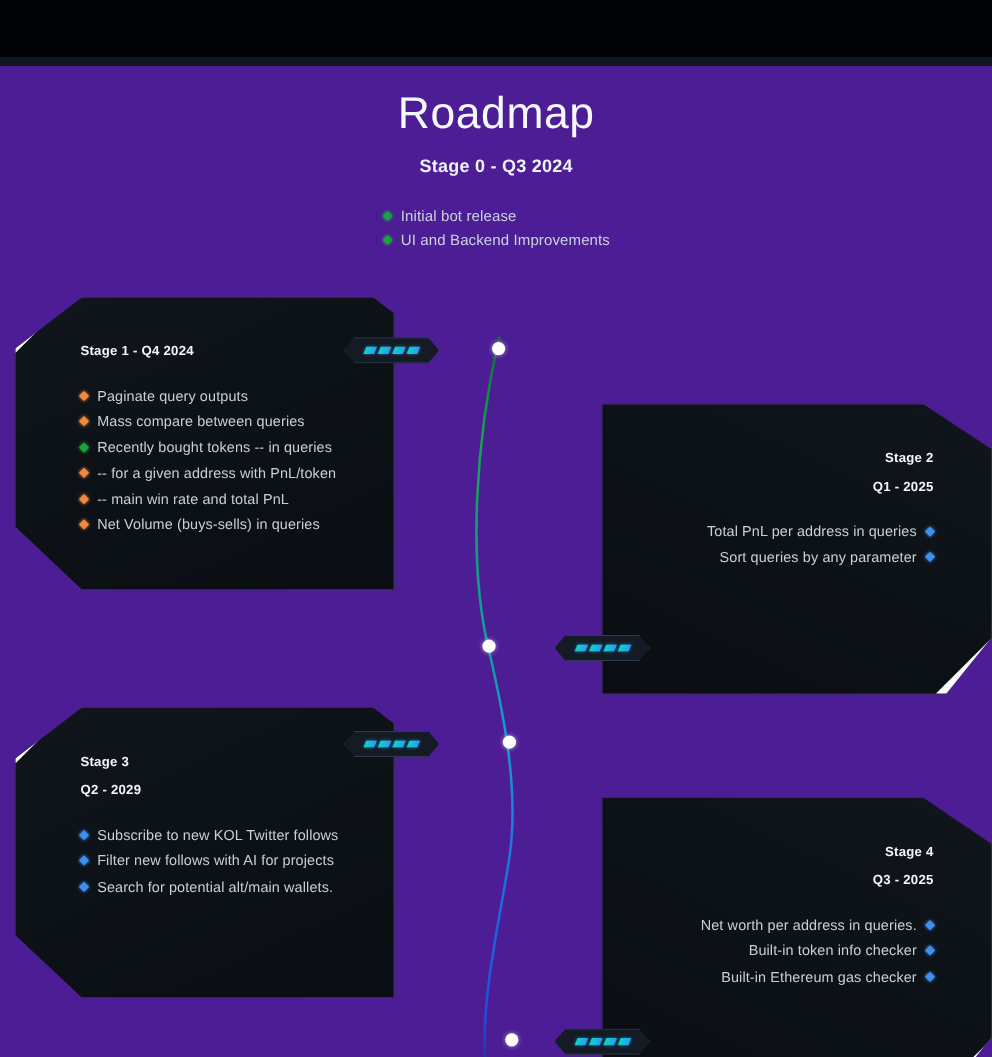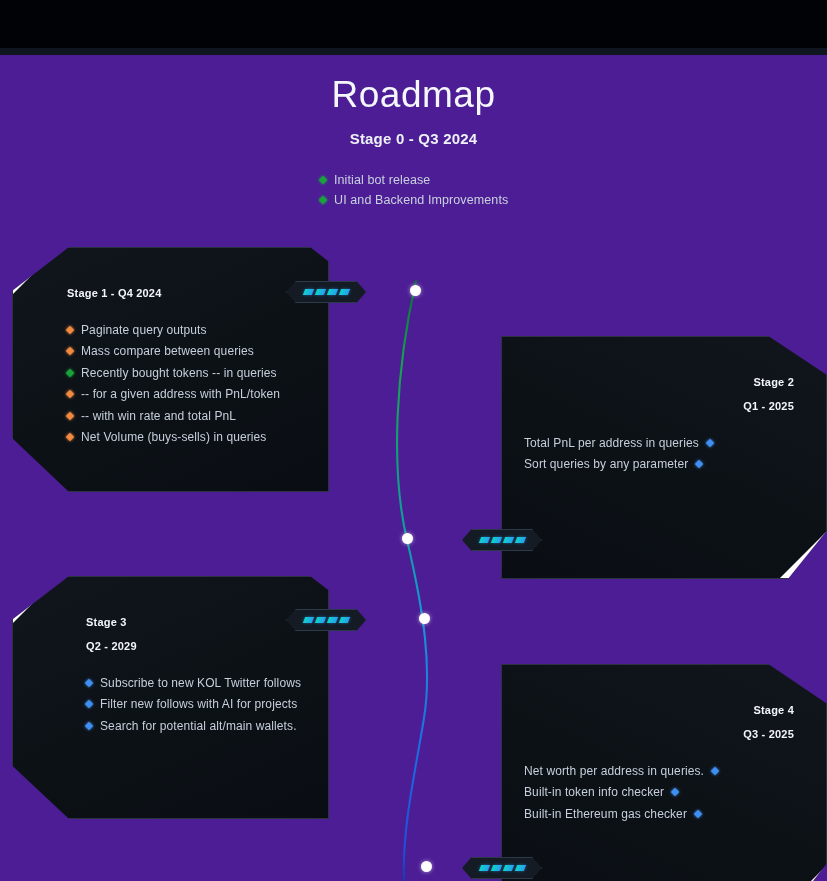--- a/index.html
+++ b/index.html
@@ -152,26 +152,26 @@
   .bullets { margin-top: 14px; }
   .b-row {
     display: flex;
     align-items: center;
     gap: 8px;
     height: 21.5px;
     font-size: 12px;
     color: #c6cfdb;
     letter-spacing: 0.1px;
   }
-  .b-row.rtl { }
+  .b-row.rtl { justify-content: flex-end; }
 
   
   .card.left .card-inner { padding: 33px 22px 20px 54px; }
   
-  .card.right .card-inner { padding: 33px 32px 20px 22px; text-align: right; }
+  .card.right .card-inner { padding: 33px 48px 20px 22px; text-align: right; }
 
   
   .badge {
     position: absolute;
     width: 80px;
     height: 22px;
     z-index: 6;
   }
   .badge-shape {
     position: absolute;
@@ -260,21 +260,21 @@
           <div class="b-row">
             <span class="dia green"></span>
             <span>Recently bought tokens -- in queries</span>
           </div>
           <div class="b-row">
             <span class="dia orange"></span>
             <span>-- for a given address with PnL/token</span>
           </div>
           <div class="b-row">
             <span class="dia orange"></span>
-            <span>-- with win rate and total PnL</span>
+            <span>-- main win rate and total PnL</span>
           </div>
           <div class="b-row">
             <span class="dia orange"></span>
             <span>Net Volume (buys-sells) in queries</span>
           </div>
         </div>
     </div>
   </div>
   <div class="badge" style="left:286px; top:233px;">
     <div class="badge-shape"></div>
@@ -306,21 +306,21 @@
   <div class="badge" style="left:462px; top:481px;">
     <div class="badge-shape"></div>
     <div class="badge-bars">
       <span class="bar"></span>
       <span class="bar"></span>
       <span class="bar"></span>
       <span class="bar"></span>
     </div>
   </div>
 
-  <div class="card left" id="card-stage-3" style="left:12px; top:528px; width:317px; height:243px;padding-left:19px;">
+  <div class="card left" id="card-stage-3" style="left:12px; top:541px; width:317px; height:243px;">
     <div class="notch tl"></div>
     <div class="card-inner">
       <div class="card-title">Stage 3</div>
       <div class="card-title">Q2 - 2029</div>
       <div class="bullets">
           <div class="b-row">
             <span class="dia blue"></span>
             <span>Subscribe to new KOL Twitter follows</span>
           </div>
           <div class="b-row">

